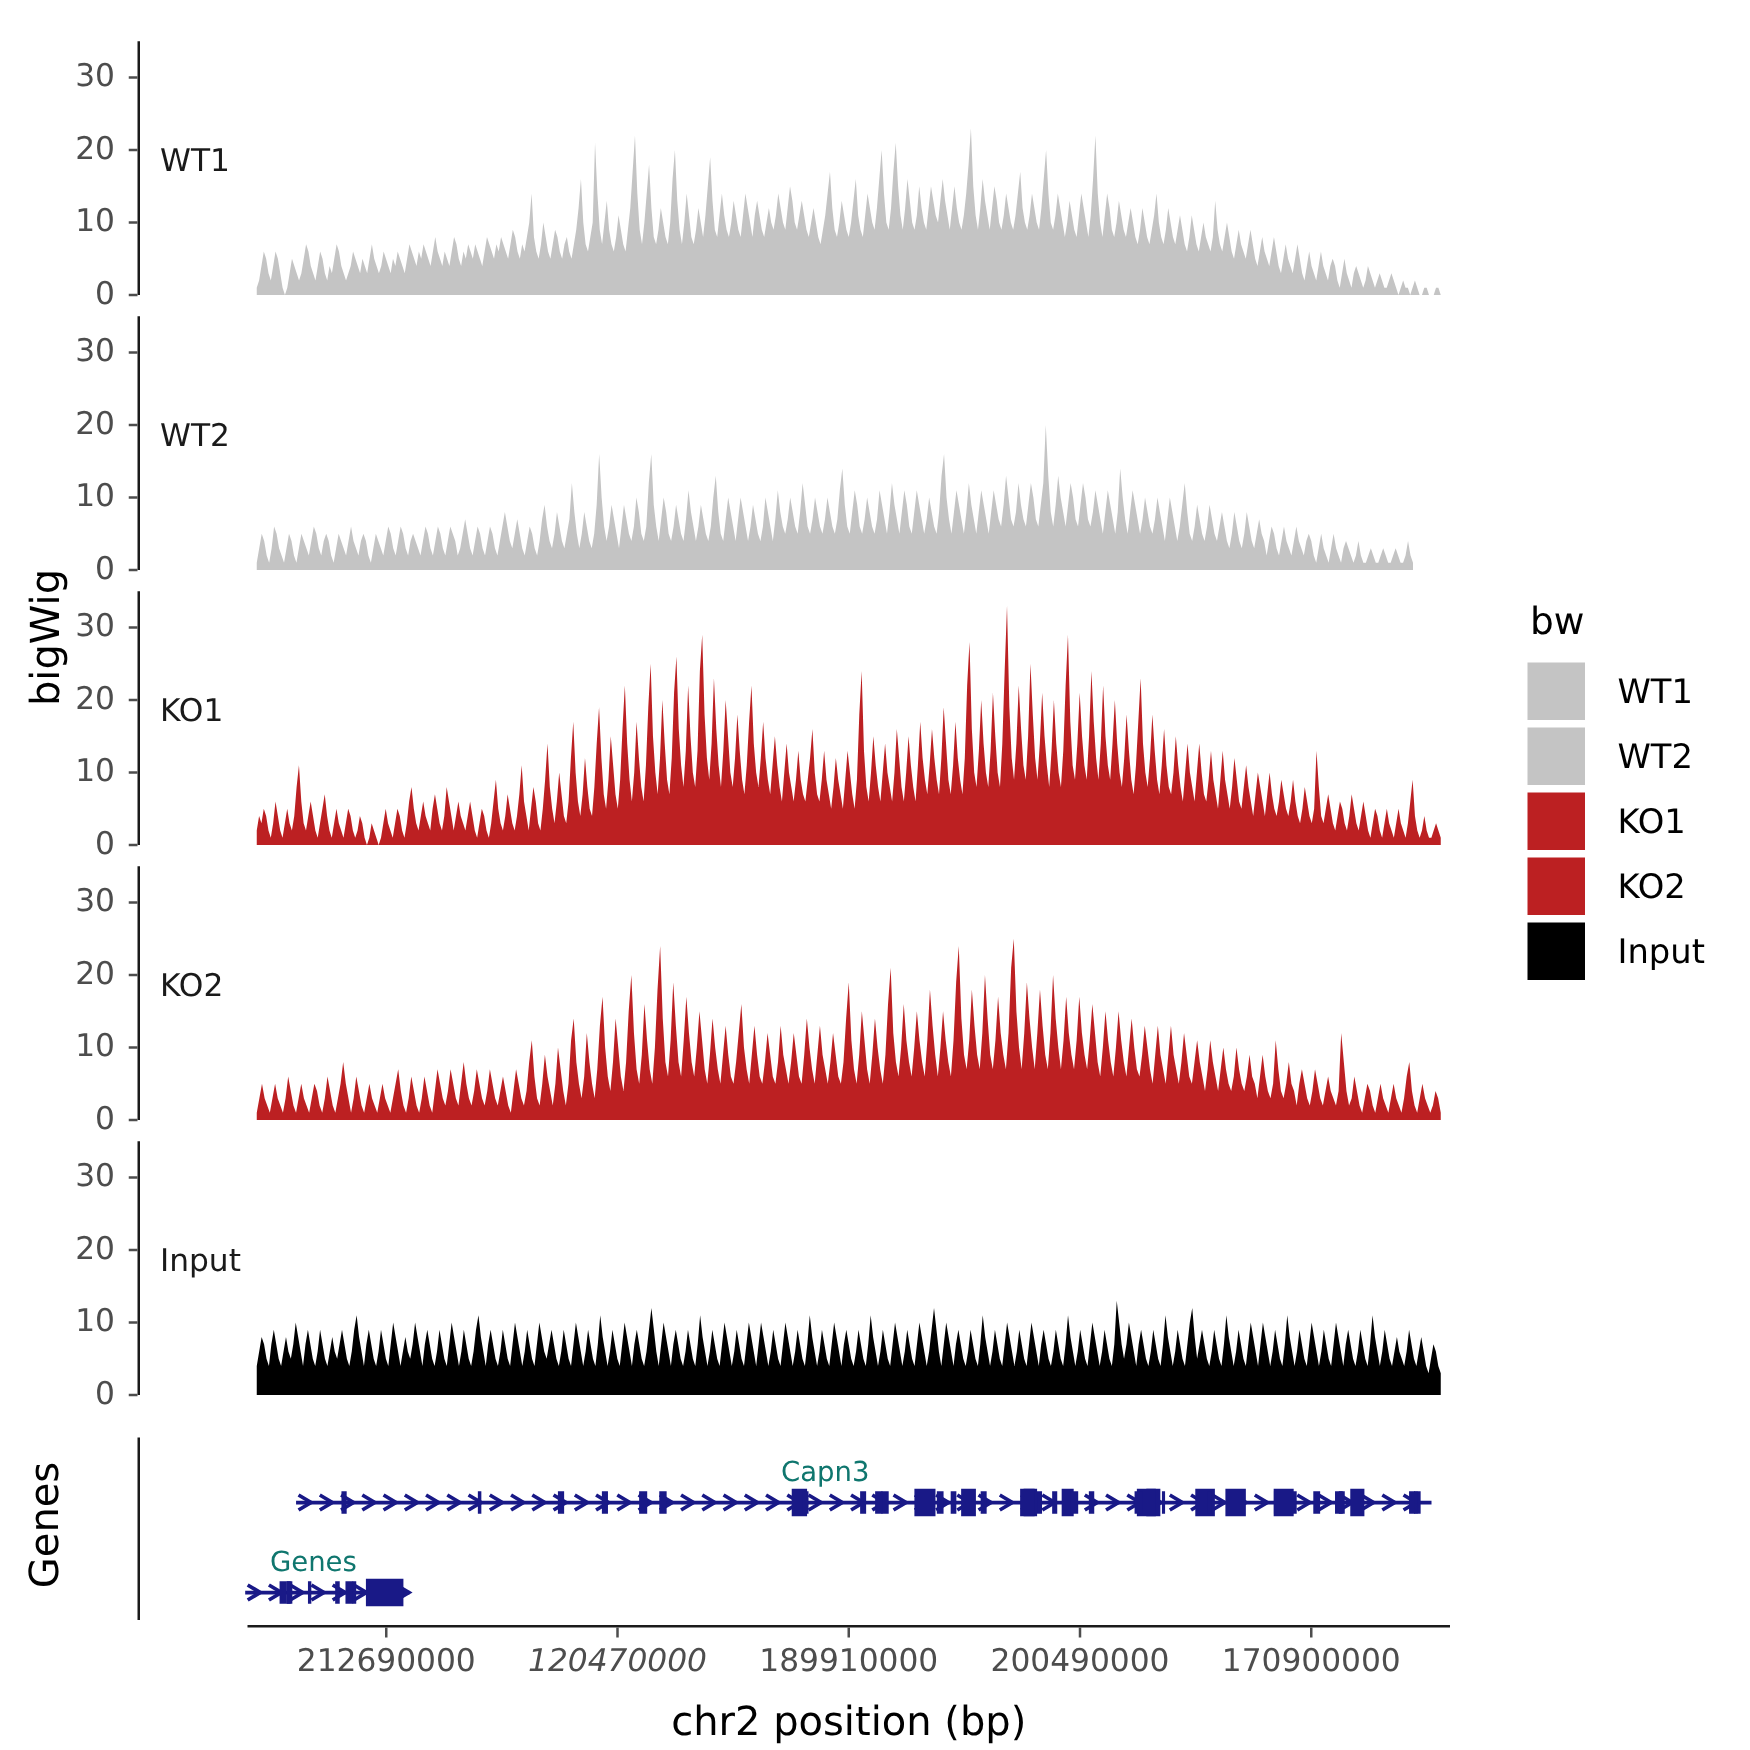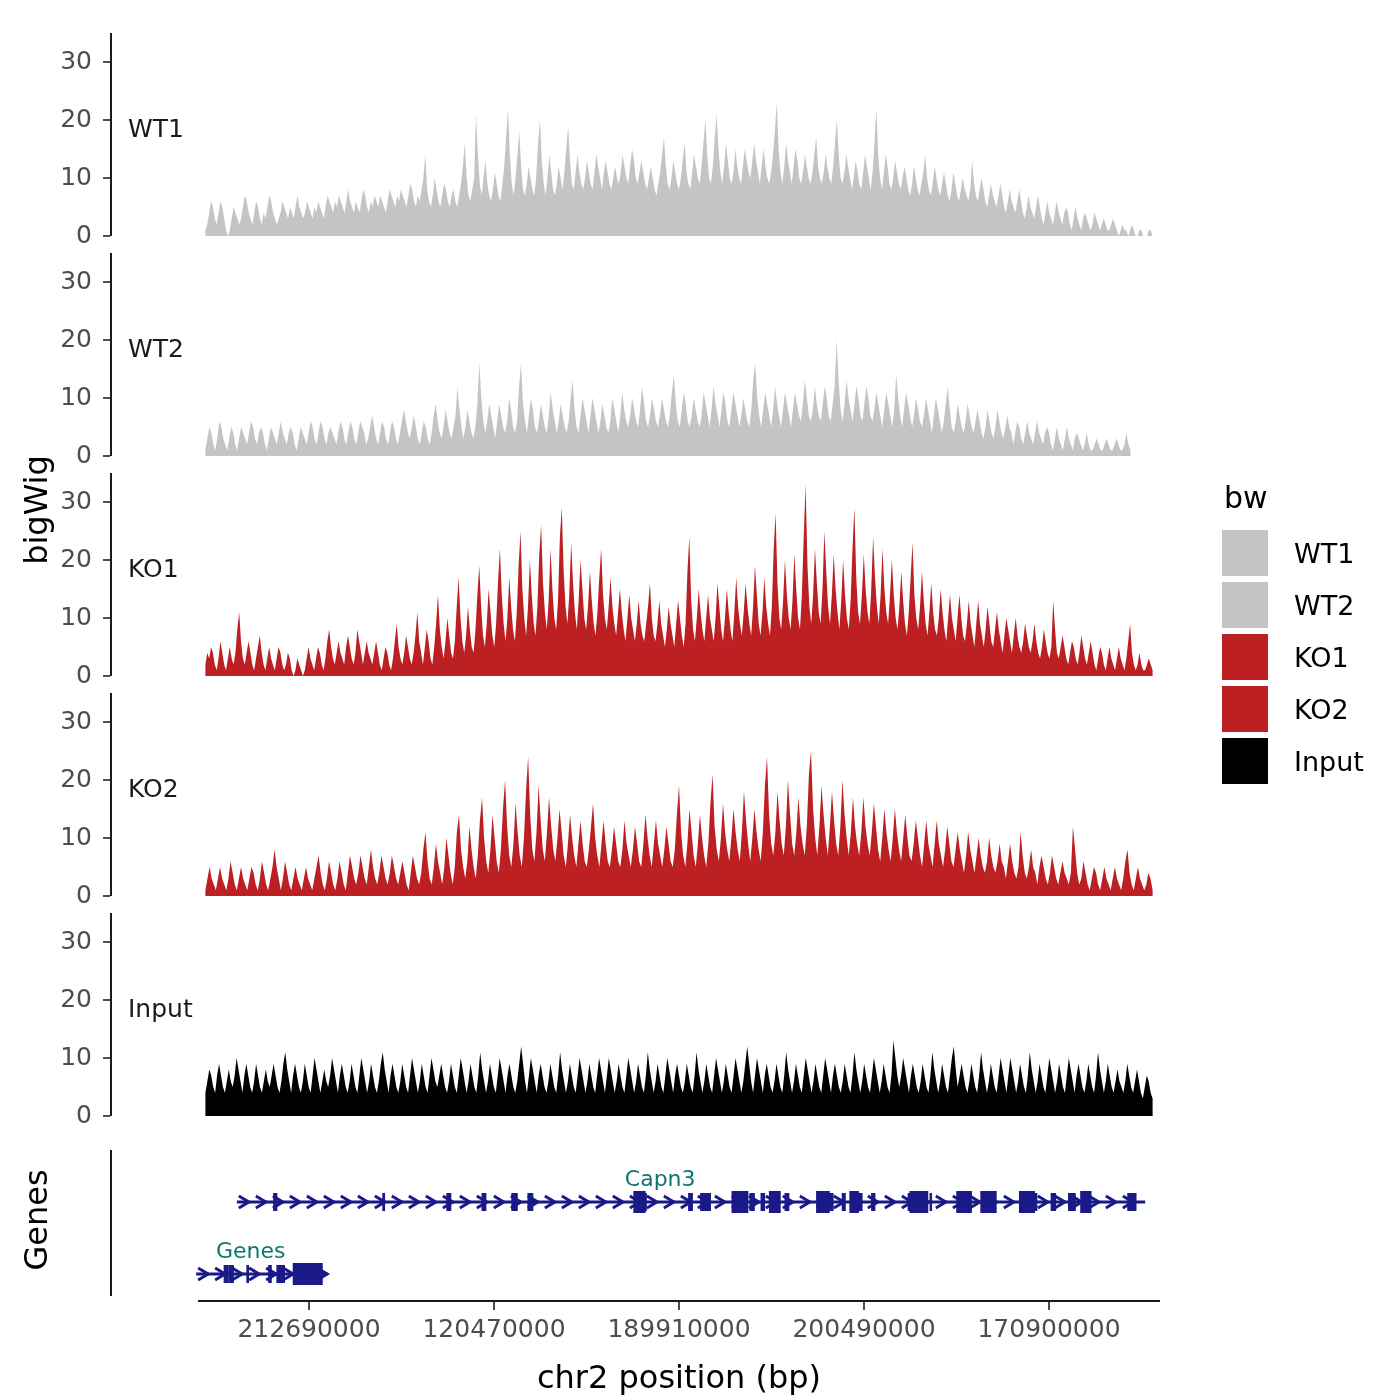--- a/index.html
+++ b/index.html
@@ -360,21 +360,21 @@
           <rect x="172.0041170852995" y="115" width="2.9762125017476326" height="18" fill="#191987"></rect>
         </g>
       </svg>
     </div>
 
   <div id="xaxis">
       <div class="xaxis-line" style="left: 198px; top: 1300px; width: 962px;"></div>
       <div class="xtick" style="left: 308px; top: 1302px;"></div>
       <div class="xticklab" style="left: 199px; width: 220px; top: 1314px;">212690000</div>
       <div class="xtick" style="left: 493px; top: 1302px;"></div>
-      <div class="xticklab" style="left: 384px; width: 220px; top: 1314px;">120470000</div>
+      <div class="xticklab" style="left: 384px; width: 220px; top: 1314px; font-style: italic;">120470000</div>
       <div class="xtick" style="left: 678px; top: 1302px;"></div>
       <div class="xticklab" style="left: 569px; width: 220px; top: 1314px;">189910000</div>
       <div class="xtick" style="left: 863px; top: 1302px;"></div>
       <div class="xticklab" style="left: 754px; width: 220px; top: 1314px;">200490000</div>
       <div class="xtick" style="left: 1048px; top: 1302px;"></div>
       <div class="xticklab" style="left: 939px; width: 220px; top: 1314px;">170900000</div>
       <div class="xaxis-title" style="left: -2px; width: 1362px; top: 1358px;">chr2 position (bp)</div>
     </div>
 
   <div class="legend">

